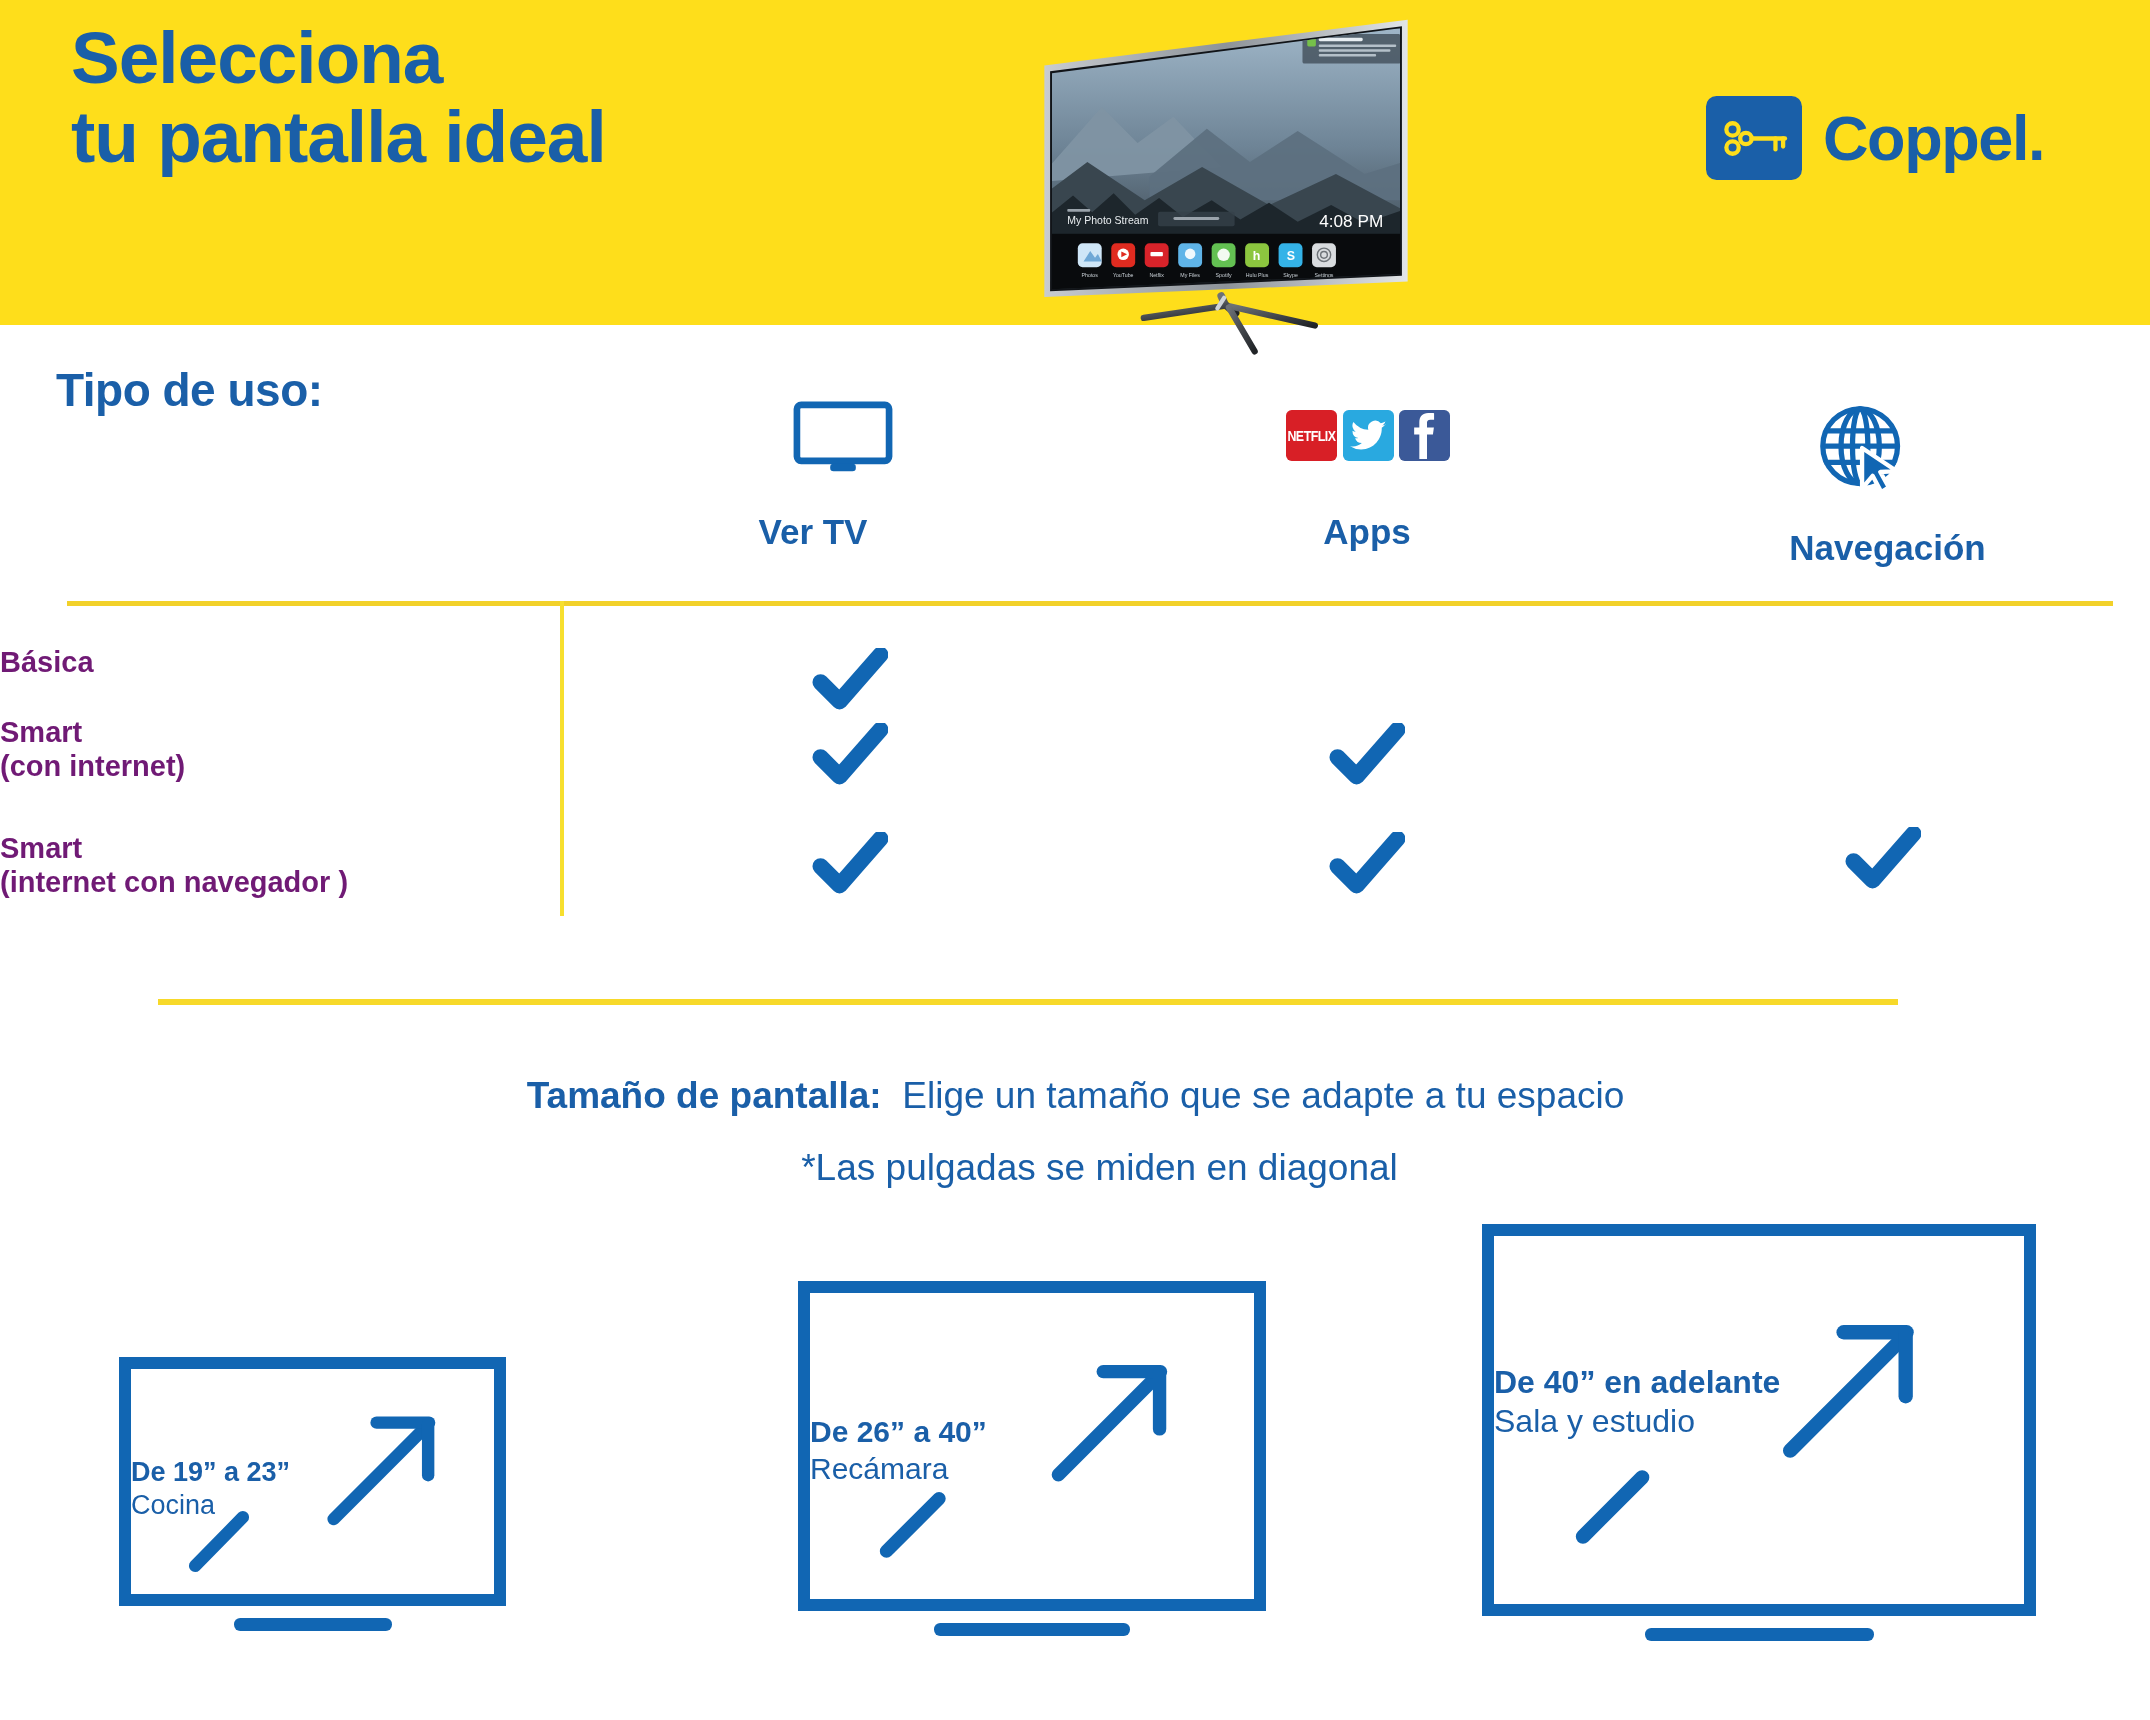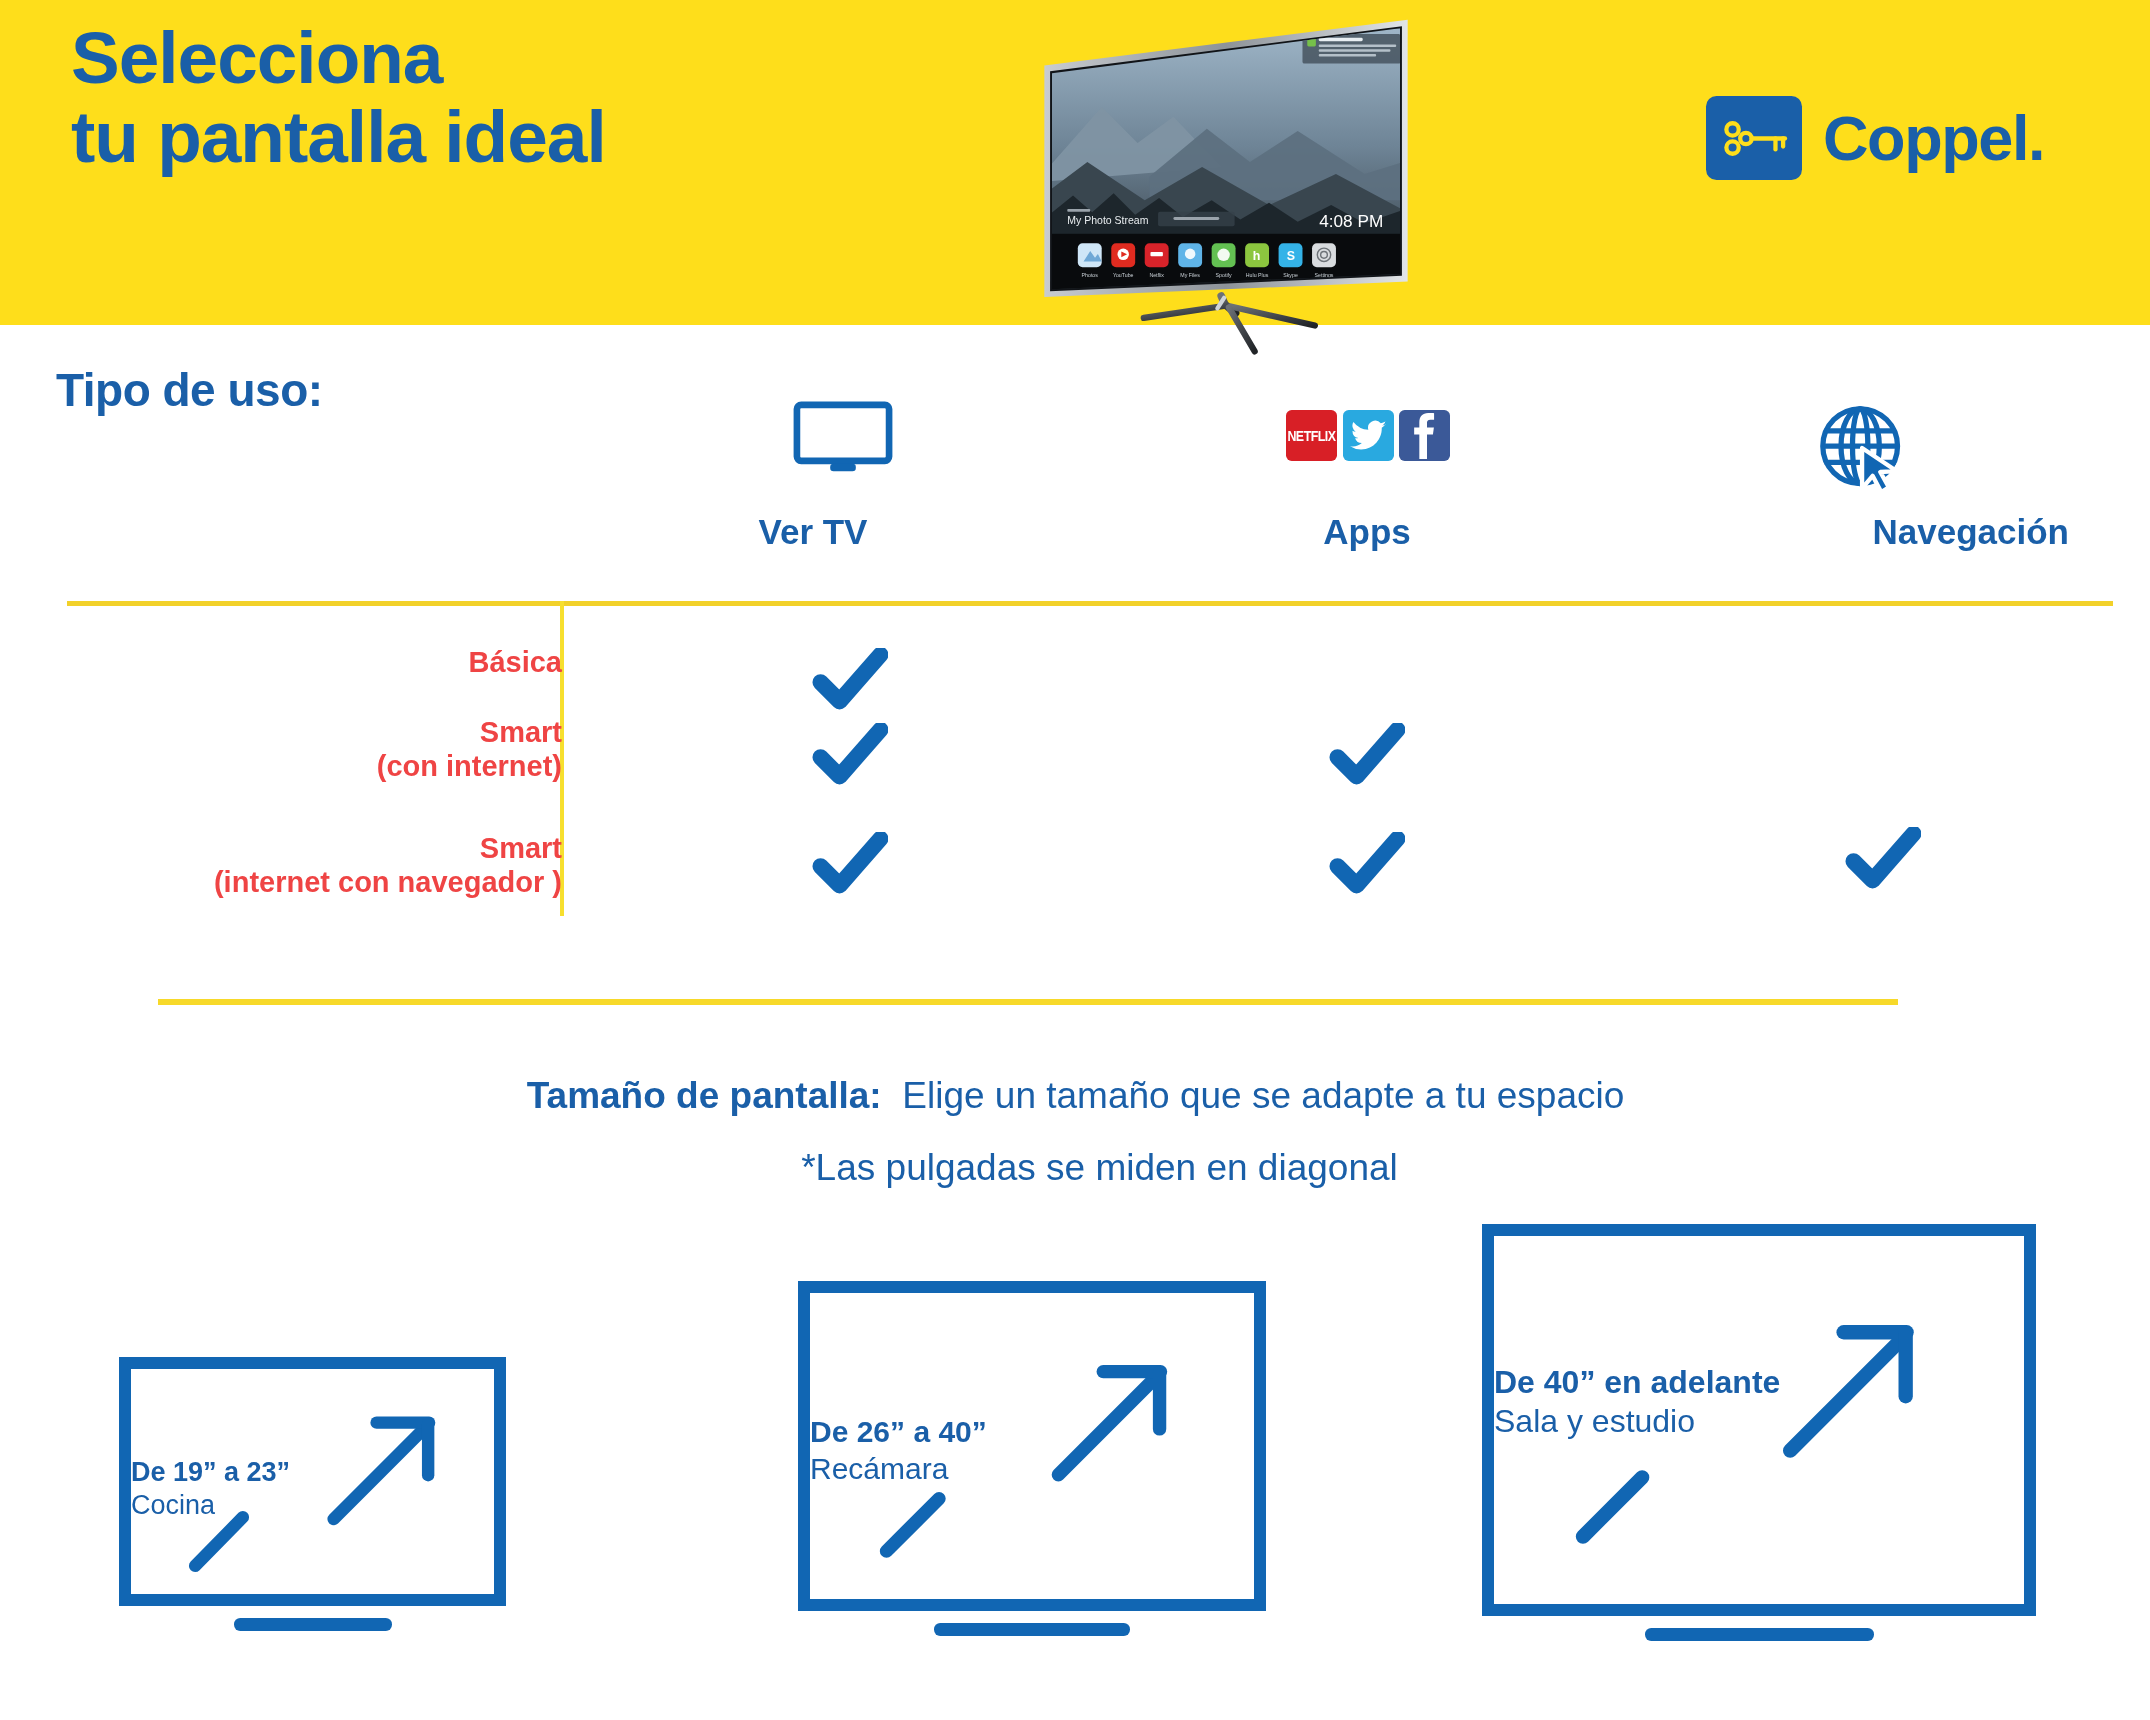--- a/index.html
+++ b/index.html
@@ -75,40 +75,40 @@
   }
 
   
   .col-label{
     position:absolute;color:#1a5fa8;font-size:35px;font-weight:bold;
     text-align:center;white-space:nowrap;
   }
   .lbl-pantalla{left:0;top:521px;width:562px;font-size:30px;}
   .lbl-vertv{left:679px;top:512px;width:268px;}
   .lbl-apps{left:1233px;top:512px;width:268px;}
-  .lbl-naveg{left:1706px;top:512px;width:363px;text-align:right;}
+  .lbl-naveg{left:1706px;top:528px;width:363px;}
 
   
   .rule-h1{
     position:absolute;left:67px;top:601px;width:2046px;height:5.3px;
     background:#f2d12a;
   }
   .rule-v{
     position:absolute;left:560px;top:601px;width:4.3px;height:315px;
     background:#f7df2e;
   }
   .rule-h2{
     position:absolute;left:158px;top:999px;width:1740px;height:5.7px;
     background:#f7d92a;
   }
 
   
   .row-label{
-    position:absolute;color:#ef4444;font-size:29px;font-weight:bold;
-    text-align:right;width:562px;left:0;line-height:1.17;
+    position:absolute;color:#701a75;font-size:29px;font-weight:bold;
+    text-align:left;width:562px;left:0;line-height:1.17;
     white-space:pre-line;
   }
   .row-label.r1{top:646px;}
   .row-label.r2{top:716px;}
   .row-label.r3{top:832px;}
 
   
   .check{position:absolute;}
   .check svg{display:block;}
 

